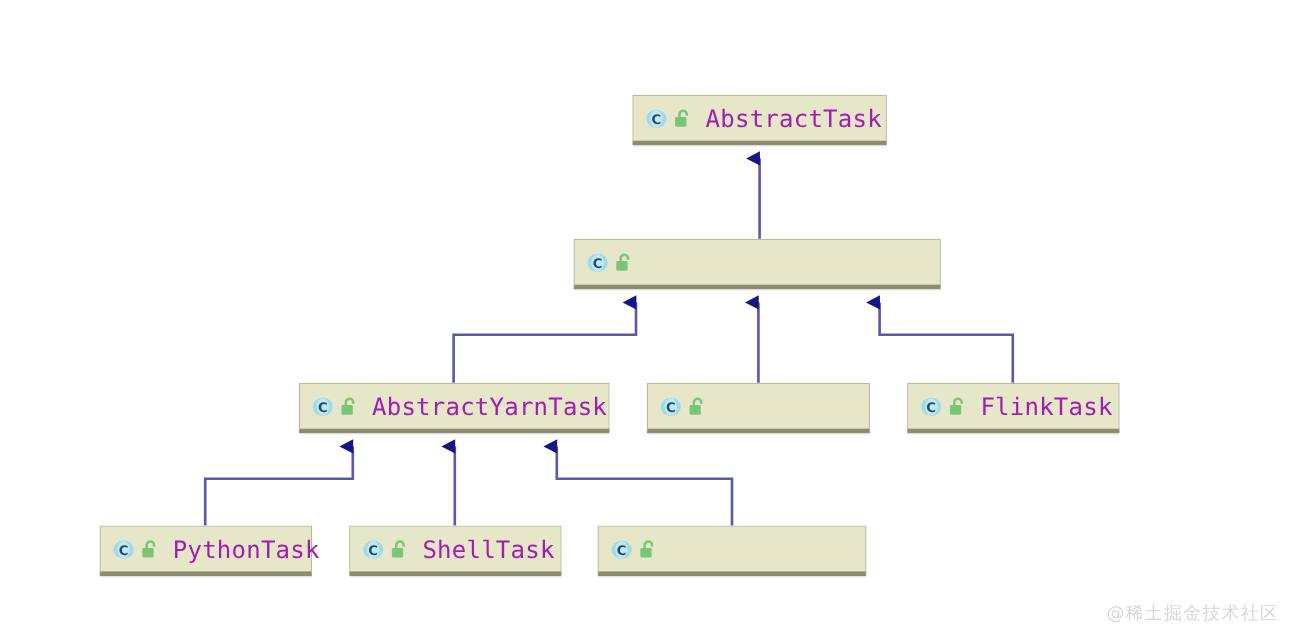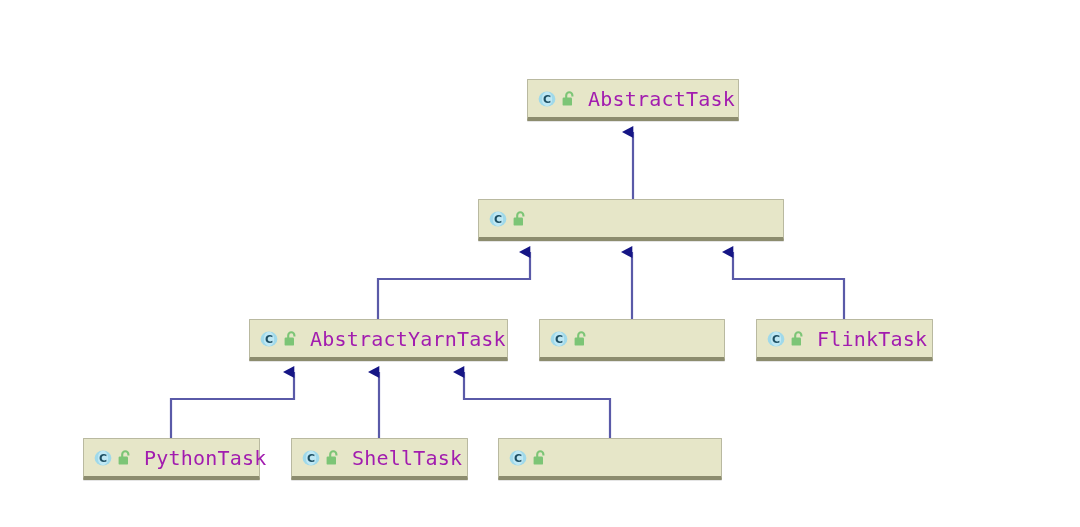--- a/index.html
+++ b/index.html
@@ -219,14 +219,15 @@
         <ellipse cx="10" cy="10" rx="5.2" ry="7.2" fill="#bfe8f4"></ellipse>
         <text x="10" y="14.2" text-anchor="middle" font-family="DejaVu Sans, sans-serif" font-size="11" font-weight="bold" fill="#1d4f63">C</text>
       </svg>
       <svg class="ico lock-ico" width="16" height="18" viewBox="0 0 16 18">
         <path d="M5.2 8 V5.4 A3.1 3.1 0 0 1 11.4 5.4 V6.4" fill="none" stroke="#7cc576" stroke-width="2.1"></path>
         <rect x="1.6" y="7.6" width="9.4" height="8" rx="1.2" fill="#7cc576"></rect>
       </svg>
     </span>
   </div>
 
+  <div class="watermark">@稀土掘金技术社区</div>
 
 </div>
 
 </body></html>

